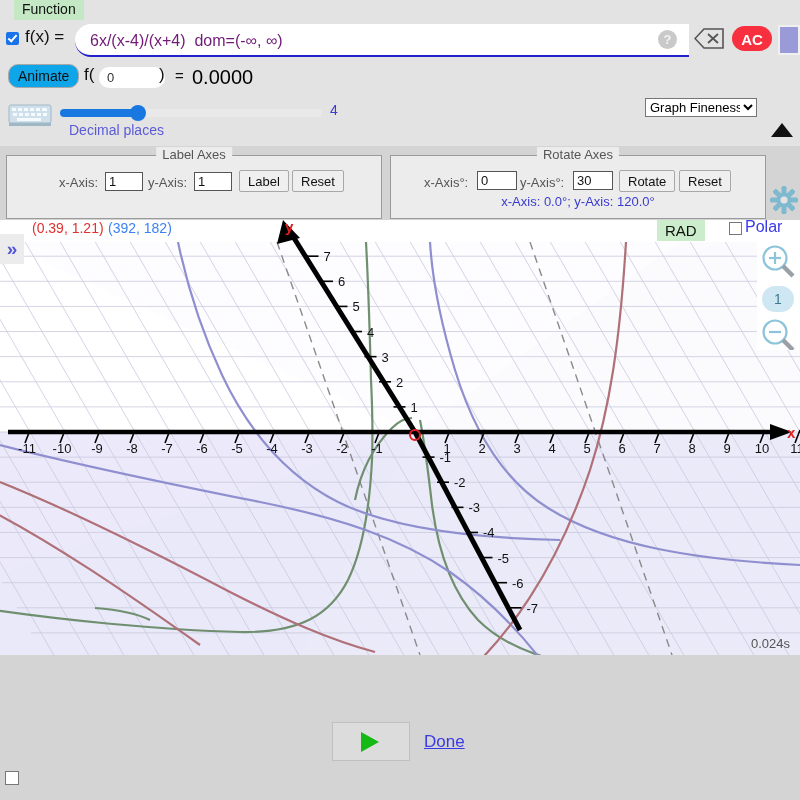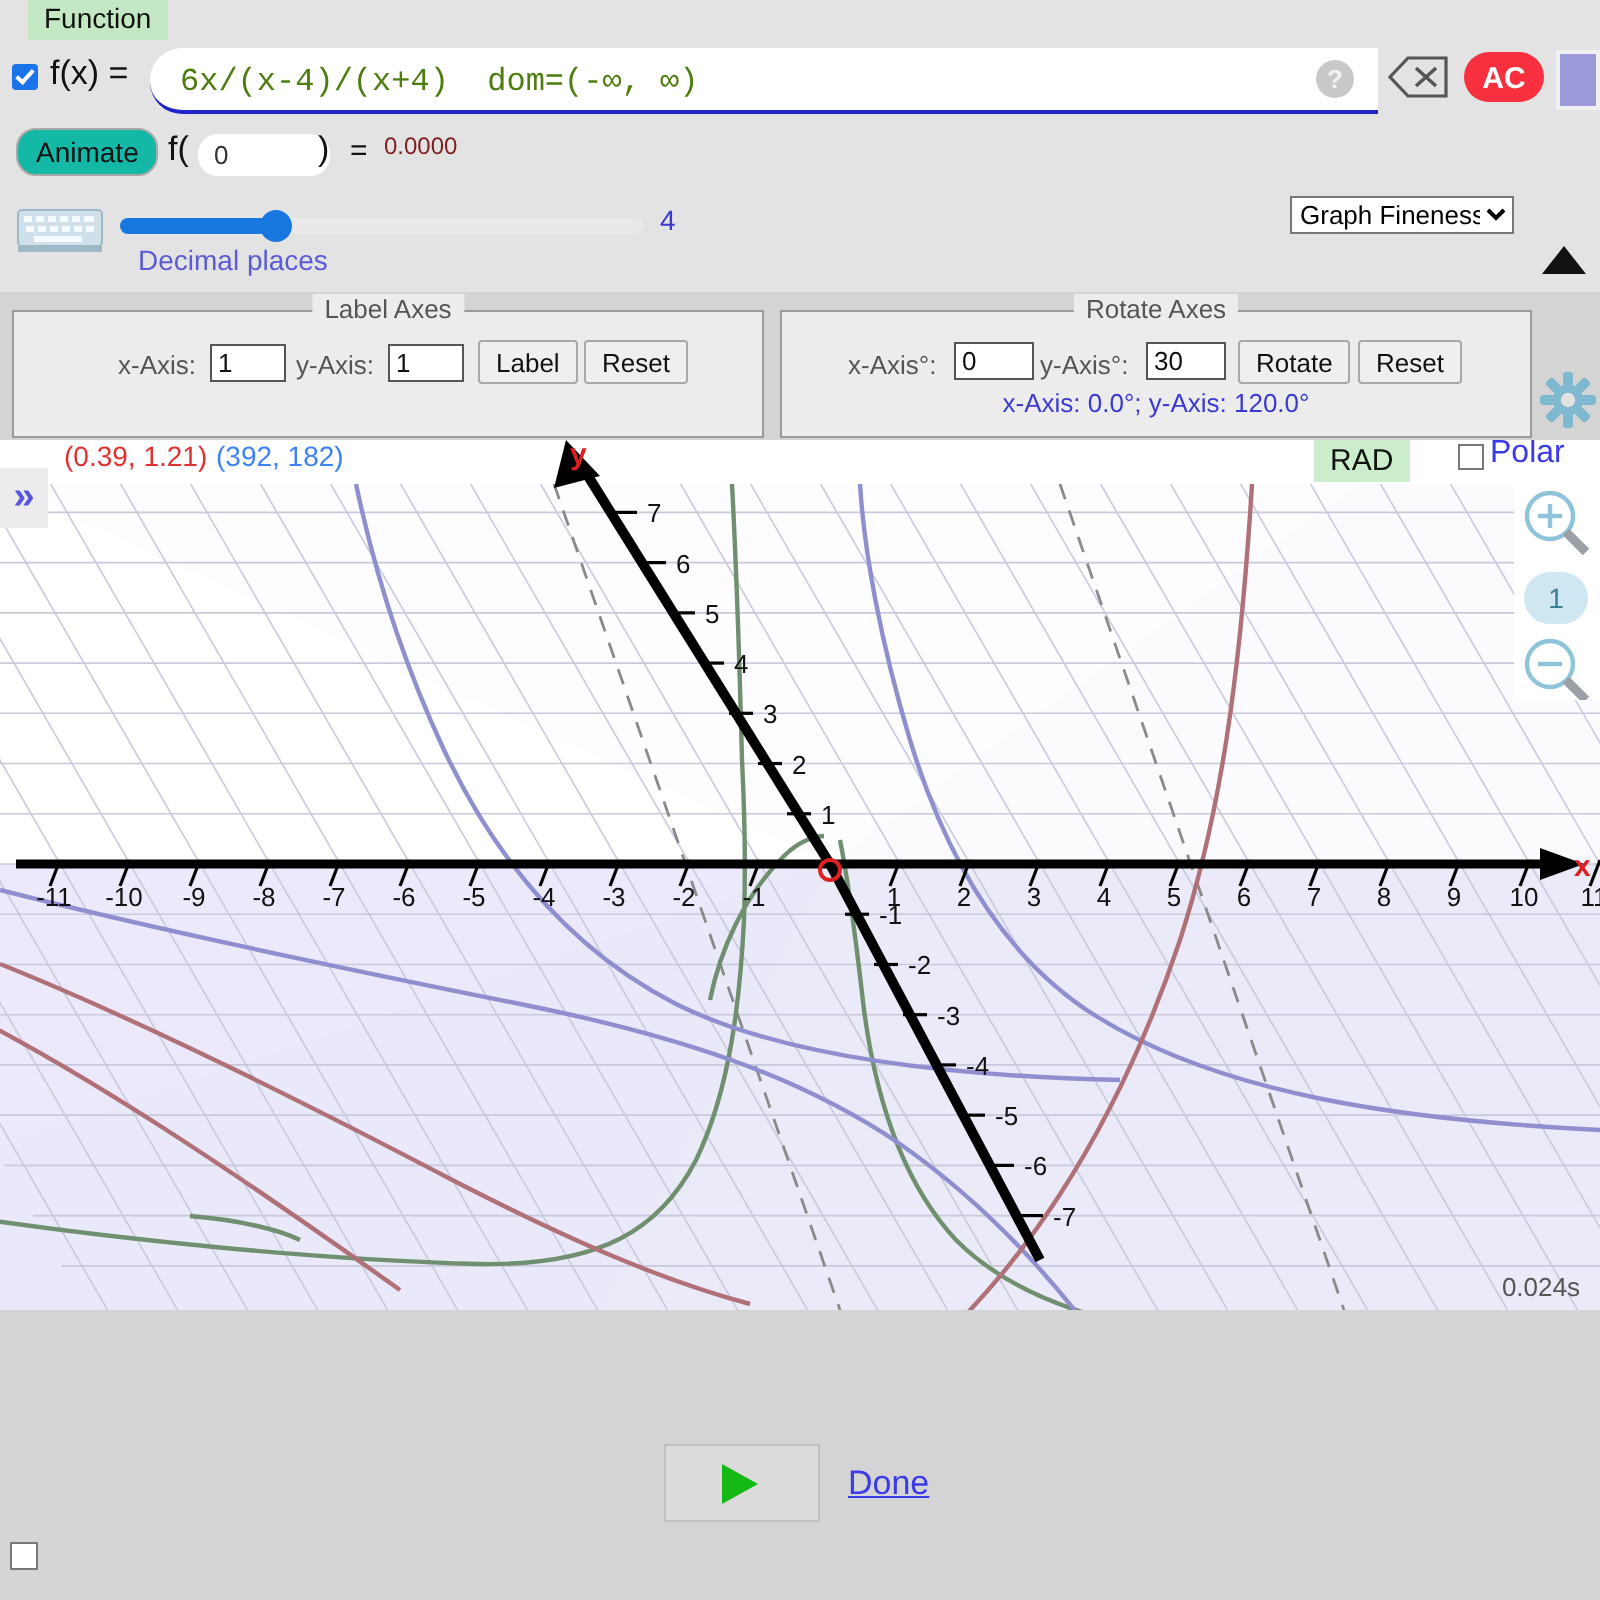--- a/index.html
+++ b/index.html
@@ -53,22 +53,22 @@
     background: #ffffff;
     border: none;
     border-bottom: 2px solid #2222cc;
     border-top-left-radius: 16px;
     border-bottom-left-radius: 16px;
   }
   .fx-input {
     position: absolute; left: 13px; top: 0px;
     width: 560px; height: 31px;
     border: none; outline: none; background: transparent;
-    font-size: 16px; color: #4d7c0f;
-    font-family: Liberation Mono, monospace;
+    font-size: 16px; color: #701a75;
+    font-family: Liberation Sans, sans-serif;
   }
   .help-icon {
     position: absolute; right: 12px; top: 6px;
     width: 19px; height: 19px; border-radius: 50%;
     background: #c9c9c9; color: #f2f2f2;
     font-size: 13px; font-weight: bold;
     text-align: center; line-height: 19px;
   }
   .bksp-icon {
     position: absolute; left: 694px; top: 4px;
@@ -87,21 +87,21 @@
     position: absolute; left: 778px; top: 1px;
     width: 18px; height: 26px;
     background: #9a9ad8;
     border: 2px solid #f0f0f0;
   }
 
   .anim-row { position: absolute; left: 0; top: 64px; width: 800px; height: 30px; }
   .animate-btn {
     position: absolute; left: 8px; top: 0px;
     height: 24px; padding: 0 9px;
-    background: #14b8a6; border: 1px solid #a8a8a8; border-radius: 10px;
+    background: #0ea5e9; border: 1px solid #a8a8a8; border-radius: 10px;
     font-size: 14px; color: #111;
     font-family: "Liberation Sans", sans-serif;
   }
   .f-paren {
     position: absolute; left: 84px; top: 1px;
     font-size: 17px; color: #111;
   }
   .f-arg-input {
     position: absolute; left: 99px; top: 3px;
     width: 56px; height: 19px;
@@ -113,21 +113,21 @@
   .f-close {
     position: absolute; left: 159px; top: 1px;
     font-size: 17px; color: #111;
   }
   .f-eq {
     position: absolute; left: 175px; top: 3px;
     font-size: 15px; color: #111;
   }
   .f-val {
     position: absolute; left: 192px; top: 2px;
-    font-size: 12px; color: #7f1d1d;
+    font-size: 20px; color: #000000;
   }
 
   .dec-row { position: absolute; left: 0; top: 100px; width: 800px; height: 40px; }
   .kbd-icon {
     position: absolute; left: 8px; top: 3px;
     width: 44px; height: 24px;
   }
   .dec-slider-track {
     position: absolute; left: 60px; top: 9px;
     width: 262px; height: 8px; border-radius: 4px;

